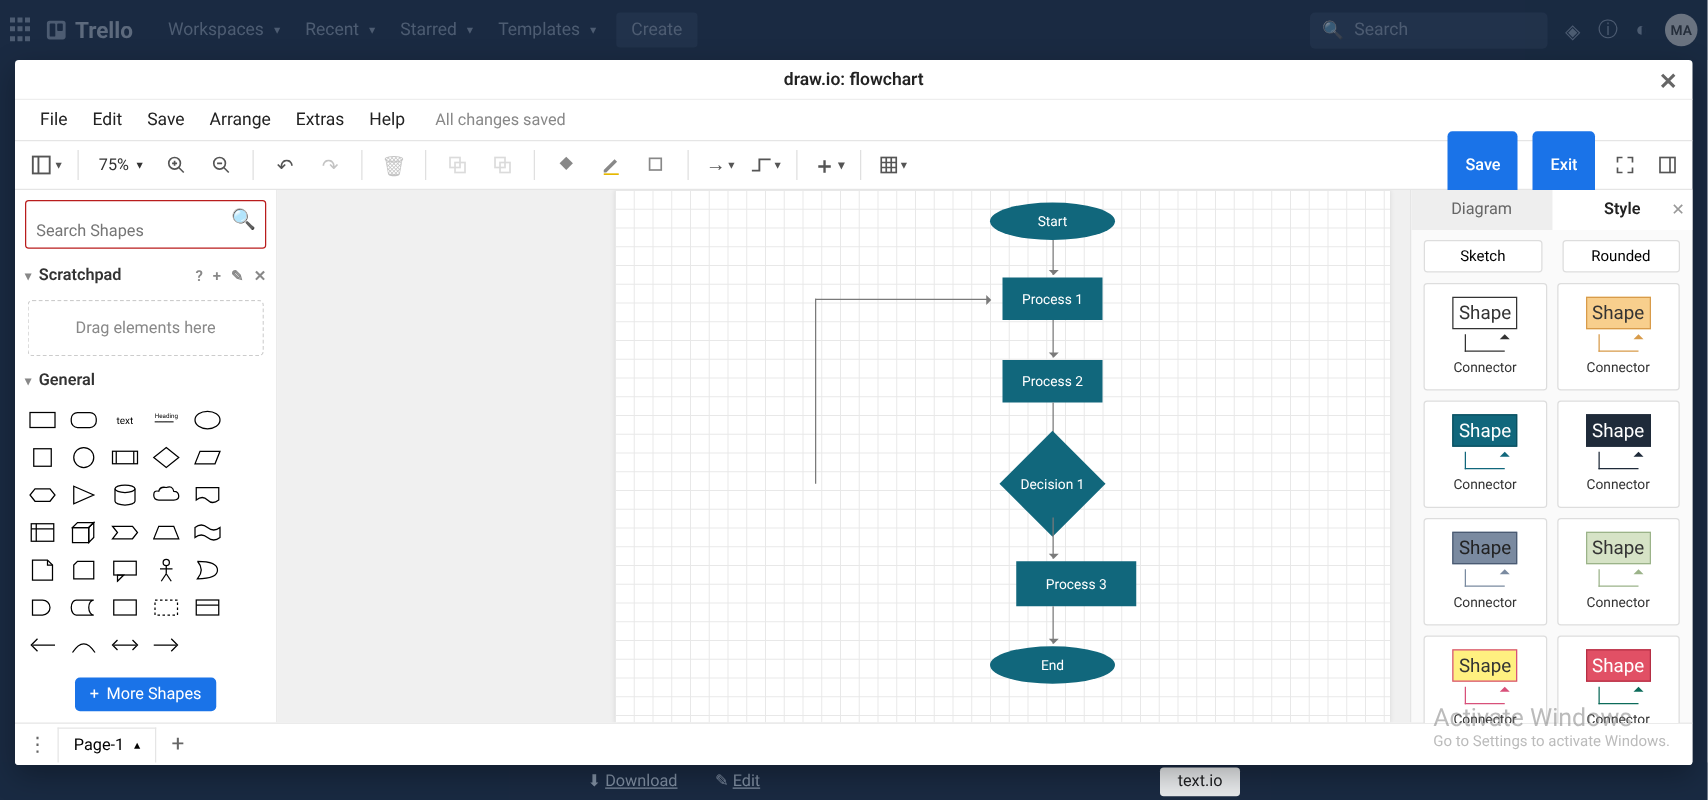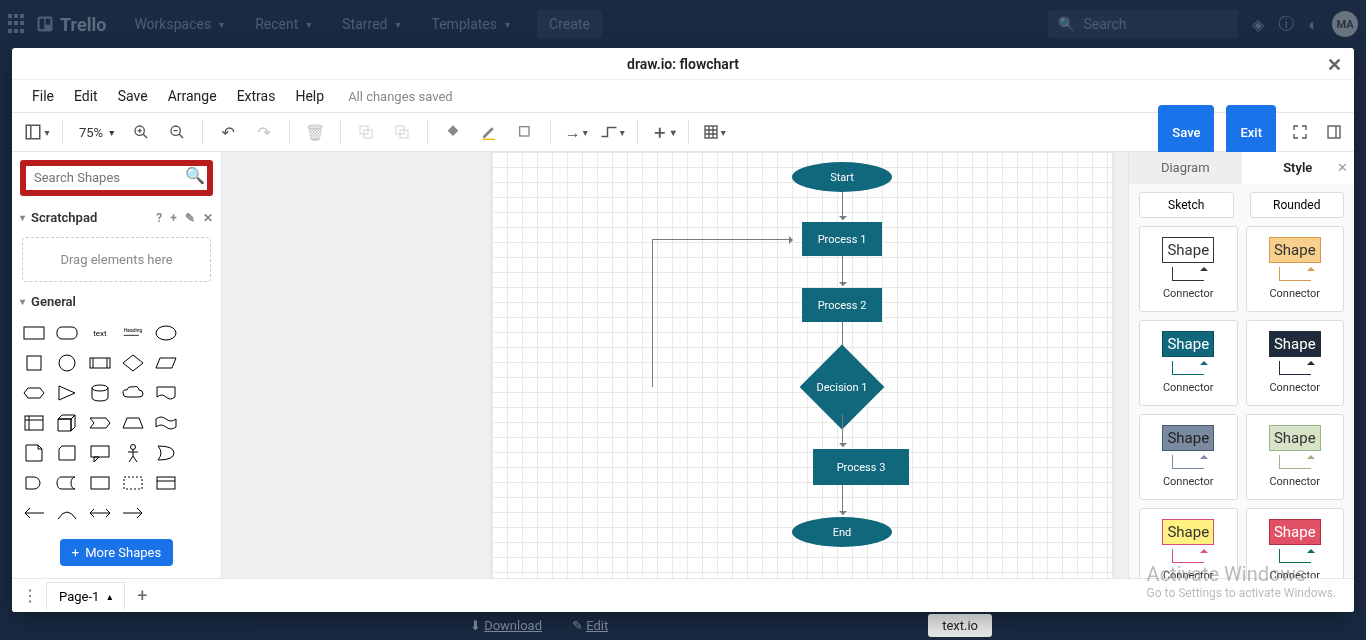--- a/index.html
+++ b/index.html
@@ -3,21 +3,21 @@
 <meta charset="utf-8">
 <style>
 * { margin: 0; padding: 0; box-sizing: border-box; font-family: -apple-system, BlinkMacSystemFont, "Segoe UI", Roboto, sans-serif; }
 body { width: 1366px; height: 640px; overflow: hidden; background: #1a2a42; position: relative; }
 
 
 .trello-header { height: 48px; background: #1a2a42; display: flex; align-items: center; padding: 0 8px; color: #8b99ac; opacity: 0.45; }
 .trello-header .apps-icon { width: 20px; height: 20px; margin-right: 8px; display: flex; flex-wrap: wrap; gap: 2px; }
 .trello-header .apps-icon span { width: 4px; height: 4px; background: #8b99ac; }
 .trello-logo { font-weight: 700; font-size: 18px; margin-right: 18px; display: flex; align-items: center; gap: 6px; color: #b0b9c6; }
-.trello-nav { display: flex; gap: 11px; }
+.trello-nav { display: flex; gap: 0; }
 .trello-nav-item { padding: 6px 10px; font-size: 14px; display: flex; align-items: center; gap: 6px; cursor: pointer; }
 .trello-create { background: #2b3c56; padding: 6px 12px; border-radius: 3px; font-size: 14px; margin-left: 6px; }
 .trello-right { margin-left: auto; display: flex; align-items: center; gap: 14px; }
 .trello-search { background: #2b3c56; border-radius: 4px; padding: 6px 10px; display: flex; align-items: center; gap: 8px; min-width: 190px; font-size: 14px; }
 .avatar { width: 26px; height: 26px; background: #ccc; border-radius: 50%; font-size: 11px; display:flex; align-items:center; justify-content:center; color:#333; font-weight:600;}
 
 
 .dio-modal { position: absolute; top: 48px; left: 12px; right: 12px; bottom: 28px; background: #fff; border-radius: 3px; box-shadow: 0 8px 24px rgba(0,0,0,.3); display: flex; flex-direction: column; overflow: hidden; }
 
 
@@ -39,21 +39,21 @@
 .tb-primary { background: #1a73e8; color: #fff; padding: 20px 14px; border-radius: 4px; font-size: 13px; cursor: pointer; font-weight: 500; }
 .tb-primary + .tb-primary { margin-left: 6px; }
 .tb-view { width: 20px; height: 20px; cursor: pointer; color: #555; display:flex; align-items:center; justify-content:center; margin-left:8px;}
 
 
 .dio-main { flex: 1; display: flex; min-height: 0; }
 
 
 .dio-shapes { width: 210px; border-right: 1px solid #e5e5e5; display: flex; flex-direction: column; background: #fff; }
 .search-box { margin: 8px; position: relative; }
-.search-box input { width: 100%; padding: 4px 28px 5px 8px; border: 6px solid #b91c1c; border-radius: 3px; font-size: 13px; }
+.search-box input { width: 100%; padding: 17px 28px 5px 8px; border: 1px solid #b91c1c; border-radius: 3px; font-size: 13px; }
 .search-box .sicon { position: absolute; right: 8px; top: 6px; color: #888; }
 .panel-header { padding: 6px 8px; font-size: 13px; font-weight: 600; color: #333; display: flex; align-items: center; gap: 6px; cursor: pointer; }
 .panel-header .arrow { font-size: 10px; color: #888; }
 .panel-header .hicons { margin-left: auto; display: flex; gap: 8px; color: #888; font-size: 12px; }
 .dropzone { margin: 6px 10px; border: 1px dashed #ccc; border-radius: 4px; padding: 14px 8px; text-align: center; color: #888; font-size: 13px; }
 .shape-grid { display: grid; grid-template-columns: repeat(6, 1fr); gap: 2px; padding: 4px 6px; }
 .shape-cell { height: 28px; display: flex; align-items: center; justify-content: center; cursor: pointer; }
 .shape-cell svg { width: 24px; height: 20px; }
 .more-shapes { margin: 8px auto; background: #1a73e8; color: #fff; border: none; padding: 6px 12px; border-radius: 4px; font-size: 13px; cursor: pointer; display: flex; align-items: center; gap: 6px; }
 

